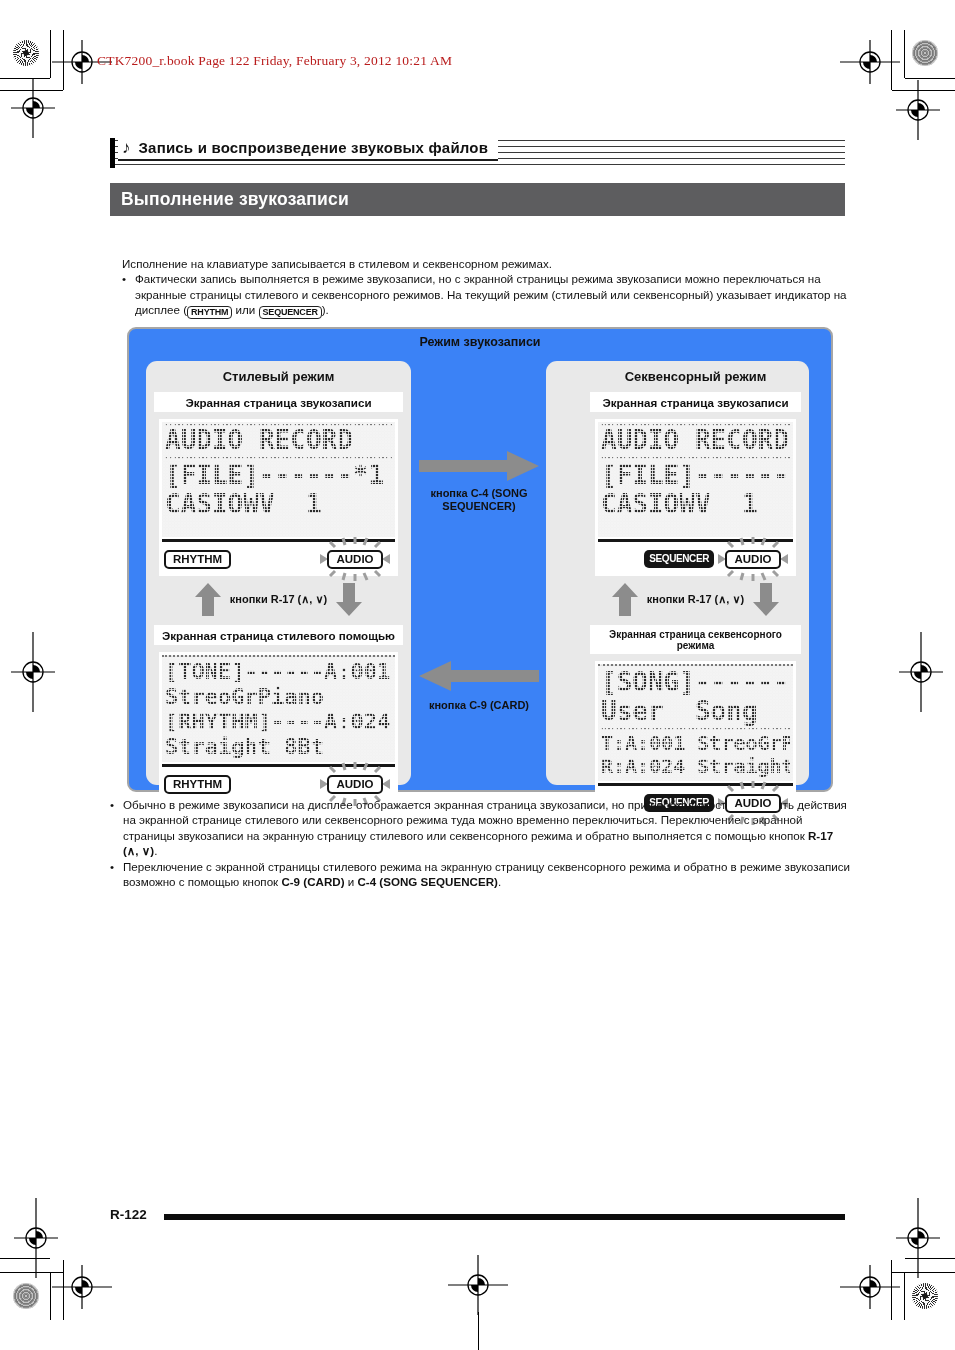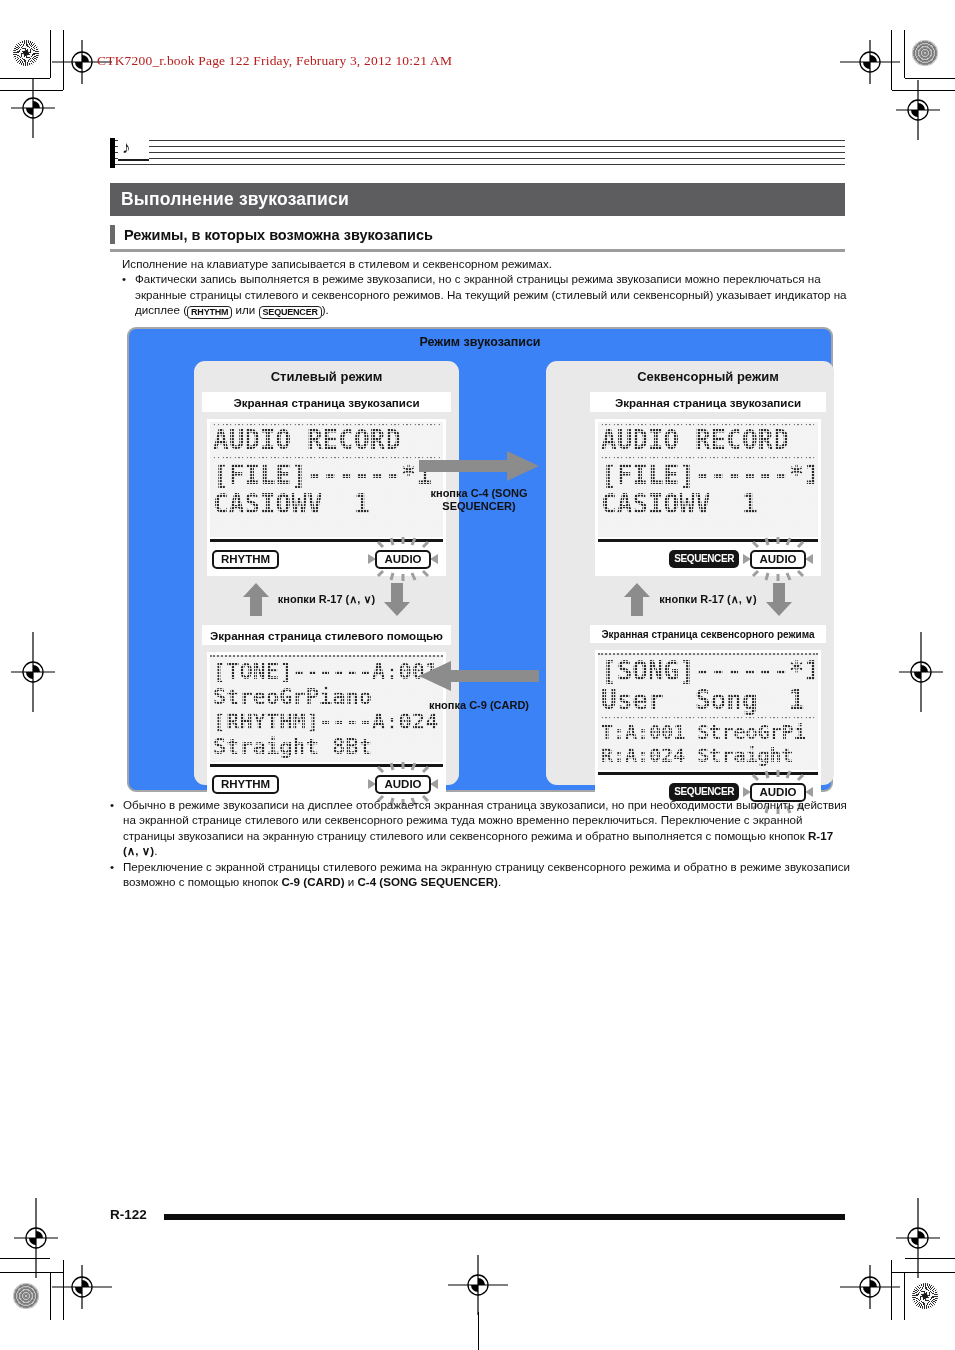--- a/index.html
+++ b/index.html
@@ -46,22 +46,22 @@
   .bullet .dot{width:13px;flex:0 0 13px;}
   .b{font-weight:bold;}
   .kcap{display:inline-block;border:1.5px solid #222;border-radius:4px;padding:0 3px;
     font-size:9px;font-weight:bold;line-height:11px;vertical-align:-1px;letter-spacing:-.2px;background:#fff;}
 
   
   .diagram{position:absolute;left:127px;top:327px;width:706px;height:465px;
     border:2px solid #a6a6a6;border-radius:9px;background:#3b82f6;box-sizing:border-box;}
   .dg-title{position:absolute;left:0;right:0;top:6px;text-align:center;font-weight:bold;font-size:12.5px;}
   .panel{position:absolute;top:32px;height:424px;background:#e9e9e9;border-radius:11px;box-sizing:border-box;padding-top:8px;}
-  .panel.pl{left:17px;width:265px;margin-left:48px;}
-  .panel.pr{left:417px;width:288px;padding-left:36px;}
+  .panel.pl{left:17px;width:265px;}
+  .panel.pr{left:417px;width:263px;padding-left:36px;}
   .mode-title{text-align:center;font-weight:bold;font-size:13px;}
   .screen-label{margin:8px 8px 0;background:#fff;text-align:center;font-weight:bold;font-size:11.6px;padding:4px 0 3px;}
   .screen-label.small{font-size:10px;}
   .display{margin:7px 13px 0;background:#fff;padding:3px 3px 0;}
   .lcd{position:relative;background-color:#f4f4f4;padding:2px 3px 3px;
     background-image:
       repeating-linear-gradient(0deg, rgba(0,0,0,.05) 0 1px, rgba(0,0,0,0) 1px 3px),
       repeating-linear-gradient(90deg, rgba(0,0,0,.05) 0 1px, rgba(0,0,0,0) 1px 3px);}
   .lcd::after{content:"";position:absolute;inset:0;pointer-events:none;
       background-image:
@@ -205,28 +205,26 @@
       <path d="M30,30 L30,37 A7,7 0 0 1 23,30 Z" fill="#000"></path>
   </svg>
 
   <div class="doc-head">CTK7200_r.book  Page 122  Friday, February 3, 2012  10:21 AM</div>
 
   <div class="chapter">
     <div class="bar"></div>
     <div class="staff"></div>
     <div class="txtwrap">
       <span class="note">♪</span>
+      <span class="txt">Запись и воспроизведение звуковых файлов</span>
     </div>
   </div>
 
   <div class="section-bar">Выполнение звукозаписи</div>
 
-  <div class="subsection">
-    <div class="inner">Режимы, в которых возможна звукозапись</div>
-  </div>
 
   <div class="intro bodytext">
     <div>Исполнение на клавиатуре записывается в стилевом и секвенсорном режимах.</div>
     <div class="bullet">
       <span class="dot">•</span>
       <span><span>Фактически запись выполняется в режиме звукозаписи, но с экранной страницы режима звукозаписи можно переключаться на экранные страницы стилевого и секвенсорного режимов. На текущий режим (стилевый или секвенсорный) указывает индикатор на дисплее (</span><span class="kcap">RHYTHM</span><span> или </span><span class="kcap">SEQUENCER</span><span>).</span></span>
     </div>
   </div>
 
   <div class="diagram">

